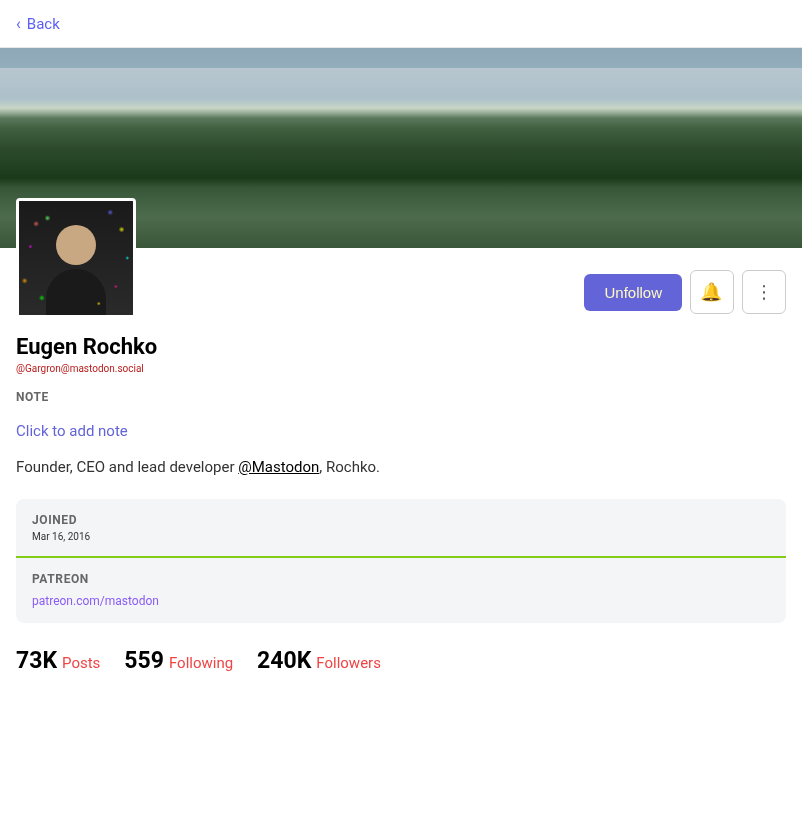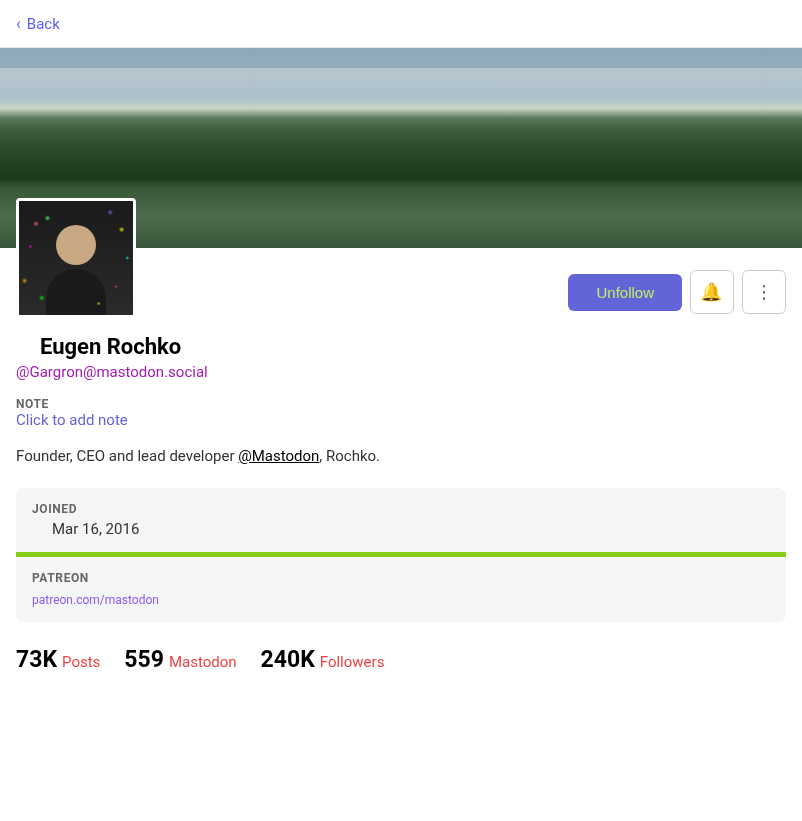--- a/index.html
+++ b/index.html
@@ -150,23 +150,23 @@
 
     .action-buttons {
       display: flex;
       gap: 8px;
       align-items: center;
       padding-bottom: 4px;
     }
 
     .btn-unfollow {
       background: #6364d8;
-      color: #bef264;
+      color: #fef9c3;
       border: none;
-      padding: 10px 28px;
+      padding: 10px 20px;
       border-radius: 6px;
       font-size: 15px;
       font-weight: 500;
       cursor: pointer;
     }
 
     .btn-icon {
       width: 44px;
       height: 44px;
       border: 1px solid #ccc;
@@ -178,36 +178,35 @@
       cursor: pointer;
       font-size: 18px;
       color: #555;
     }
 
     .user-name {
       font-size: 22px;
       font-weight: 700;
       color: #000;
       margin-bottom: 4px;
-      margin-left: 24px;
     }
 
     .user-handle {
-      font-size: 15px;
-      color: #a21caf;
+      font-size: 10px;
+      color: #b91c1c;
       margin-bottom: 16px;
     }
 
     .note-label {
       font-size: 12px;
       font-weight: 700;
       color: #666;
       letter-spacing: 0.05em;
       text-transform: uppercase;
-      margin-bottom: 0;
+      margin-bottom: 18px;
     }
 
     .note-add {
       font-size: 15px;
       color: #6364d8;
       cursor: pointer;
       margin-bottom: 16px;
     }
 
     .bio-text {
@@ -225,40 +224,39 @@
 
     .info-card {
       background: #f3f5f7;
       border-radius: 8px;
       overflow: hidden;
       margin-bottom: 20px;
     }
 
     .info-row {
       padding: 14px 16px;
-      border-bottom: 5px solid #84cc16;
+      border-bottom: 2px solid #84cc16;
     }
 
     .info-row:last-child {
       border-bottom: none;
     }
 
     .info-label {
       font-size: 12px;
       font-weight: 700;
       color: #666;
       text-transform: uppercase;
       letter-spacing: 0.05em;
       margin-bottom: 4px;
     }
 
     .info-value {
-      font-size: 15px;
+      font-size: 10px;
       color: #333;
-      margin-left: 20px;
     }
 
     .info-link {
       font-size: 12px;
       color: #8b5cf6;
       text-decoration: none;
       cursor: pointer;
       text-align: right;
     }
 
@@ -345,21 +343,21 @@
     </div>
   </div>
 
   <div class="stats-row">
     <div class="stat-item">
       <span class="stat-number">73K</span>
       <span class="stat-label">Posts</span>
     </div>
     <div class="stat-item">
       <span class="stat-number">559</span>
-      <span class="stat-label">Mastodon</span>
+      <span class="stat-label">Following</span>
     </div>
     <div class="stat-item">
       <span class="stat-number">240K</span>
       <span class="stat-label">Followers</span>
     </div>
   </div>
 
 </div>
 
 </body></html>

